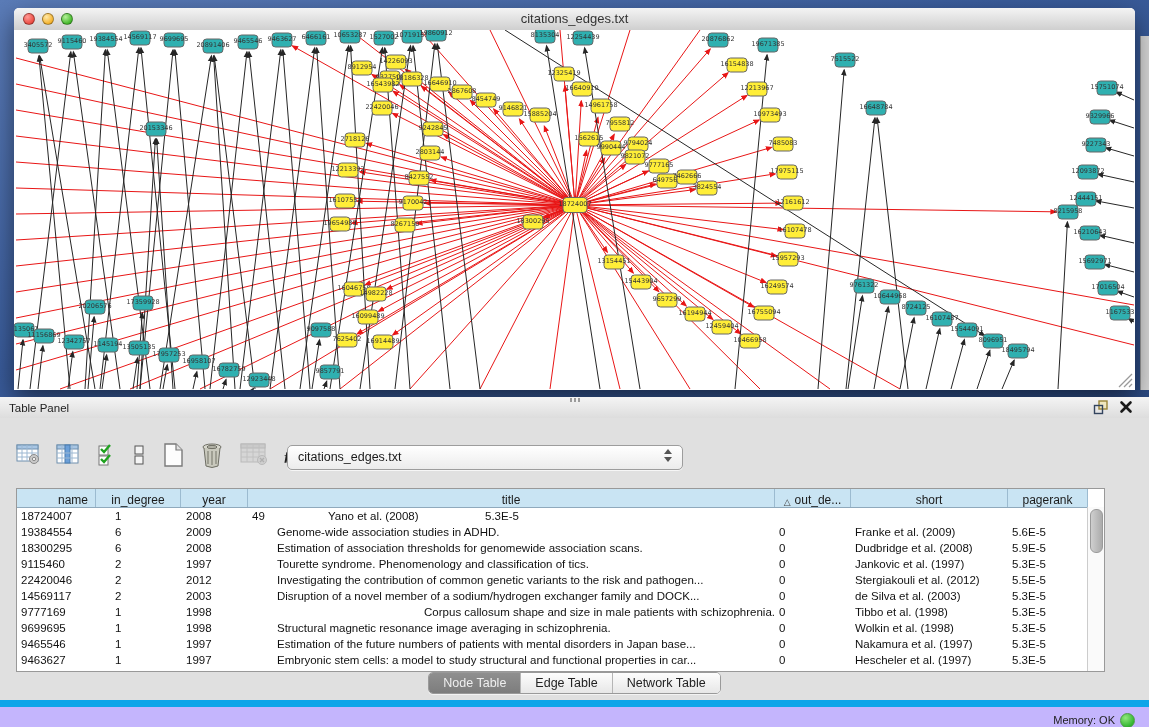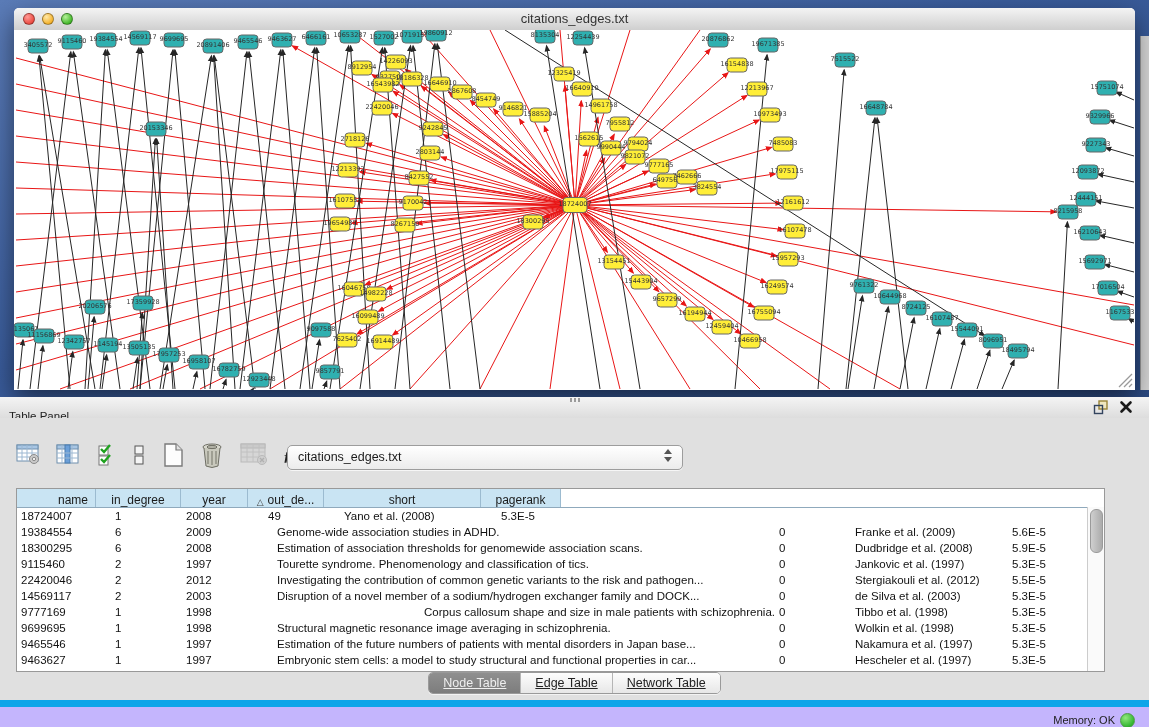--- a/index.html
+++ b/index.html
@@ -22,21 +22,21 @@
   #win-title{position:absolute;left:0;right:0;top:3px;text-align:center;font-size:13px;color:#333;}
   #canvas{position:absolute;left:0;top:22px;width:1121px;height:360px;background:#fff;overflow:hidden;}
   #net{position:absolute;left:0;top:0;}
   #grip{position:absolute;right:2px;bottom:2px;}
 
   
   #panel-bar{position:absolute;left:0;top:397px;width:1149px;height:21px;
     background:linear-gradient(#f4f4f4,#ddd);border-bottom:1px solid #c2c2c2;}
   #panel-grip{position:absolute;left:570px;top:1px;width:12px;height:4px;
     background:repeating-linear-gradient(90deg,#9a9a9a 0 2px,transparent 2px 4px);}
-  #panel-title{position:absolute;left:9px;top:13px;font-size:11.5px;color:#222;}
+  #panel-title{position:absolute;left:9px;top:5px;font-size:11.5px;color:#222;}
   #float-btn{position:absolute;right:40px;top:3px;width:16px;height:15px;cursor:default;}
   #close-btn{position:absolute;right:16px;top:3px;width:14px;height:14px;}
 
   #main{position:absolute;left:0;top:418px;width:1149px;height:282px;background:#e0e0e0;}
 
   
   #toolbar{position:absolute;left:16px;top:24px;width:1110px;height:34px;}
   .tool-btn{display:inline-block;vertical-align:middle;margin-right:11px;border:none;background:transparent;padding:0;height:28px;}
   #fx-btn{font-style:italic;font-family:"Liberation Serif",serif;font-size:15px;color:#222;font-weight:bold;}
   #fx-btn small{font-size:10px;font-weight:bold;}
@@ -57,21 +57,21 @@
   .tr{display:flex;height:16px;}
   .td{box-sizing:border-box;height:16px;line-height:16px;font-size:11.5px;color:#111;
       overflow:hidden;white-space:nowrap;}
   #vscroll{position:absolute;right:0;top:18px;bottom:0;width:16px;background:#fafafa;border-left:1px solid #ccc;}
   #vthumb{position:absolute;left:2px;top:2px;width:11px;height:42px;border-radius:6px;
       background:linear-gradient(90deg,#cfcfcf,#ababab);border:1px solid #9a9a9a;}
 
   
   #tabbar{position:absolute;left:0;top:254px;width:1149px;text-align:center;}
   #tabset{display:inline-flex;border:1px solid #9a9a9a;border-radius:5px;overflow:hidden;background:#f4f4f4;box-shadow:0 1px 0 rgba(255,255,255,.6);}
-  .tab{padding:3px 14px;font-size:12.5px;color:#222;background:linear-gradient(#fdfdfd,#e7e7e7);border-right:1px solid #b5b5b5;text-decoration:underline;}
+  .tab{padding:3px 14px;font-size:12.5px;color:#222;background:linear-gradient(#fdfdfd,#e7e7e7);border-right:1px solid #b5b5b5;}
   .tab:last-child{border-right:none;}
   .tab.selected{background:linear-gradient(#8f8f8f,#7d7d7d);color:#efefef;}
 
   
   #statusbar{position:absolute;left:0;top:700px;width:1149px;height:27px;background:#c4b5fd;border-top:7px solid #0ea5e9;}
   #memory{position:absolute;right:34px;top:7px;font-size:11px;color:#222;}
   #led{position:absolute;right:14px;top:6px;width:13px;height:13px;border-radius:50%;
       background:radial-gradient(circle at 35% 30%,#90e87c,#2eb32e 75%);border:1px solid #4d9b44;}
 </style>
 </head>
@@ -780,37 +780,40 @@
       <div id="thead">
           <div class="th" style="width: 79px; justify-content: flex-end; padding-right: 7px;">
             <span>name</span>
           </div>
           <div class="th" style="width: 85px; justify-content: center;">
             <span>in_degree</span>
           </div>
           <div class="th" style="width: 67px; justify-content: center;">
             <span>year</span>
           </div>
+          <div class="th" style="width: 527px; justify-content: center;">
+            <span>title</span>
+          </div>
           <div class="th" style="width: 76px; justify-content: center;">
             <span class="sort">△</span>
             <span>out_de...</span>
           </div>
           <div class="th" style="width: 157px; justify-content: center;">
             <span>short</span>
           </div>
           <div class="th" style="width: 80px; justify-content: center;">
             <span>pagerank</span>
           </div>
         </div>
       <div id="tbody">
           <div class="tr">
             <div class="td" style="width: 79px; padding-left: 4px;">18724007</div>
             <div class="td" style="width: 85px; padding-left: 19px;">1</div>
             <div class="td" style="width: 67px; padding-left: 5px;">2008</div>
-            <div class="td" style="width: 76px; padding-left: 4px; margin-left: 16px;">49</div>
+            <div class="td" style="width: 76px; padding-left: 4px;">49</div>
             <div class="td" style="width: 157px; padding-left: 4px;">Yano et al. (2008)</div>
             <div class="td" style="width: 80px; padding-left: 4px;">5.3E-5</div>
           </div>
           <div class="tr">
             <div class="td" style="width: 79px; padding-left: 4px;">19384554</div>
             <div class="td" style="width: 85px; padding-left: 19px;">6</div>
             <div class="td" style="width: 67px; padding-left: 5px;">2009</div>
             <div class="td" style="width: 527px; padding-left: 29px;">Genome-wide association studies in ADHD.</div>
             <div class="td" style="width: 76px; padding-left: 4px;">0</div>
             <div class="td" style="width: 157px; padding-left: 4px;">Franke et al. (2009)</div>

